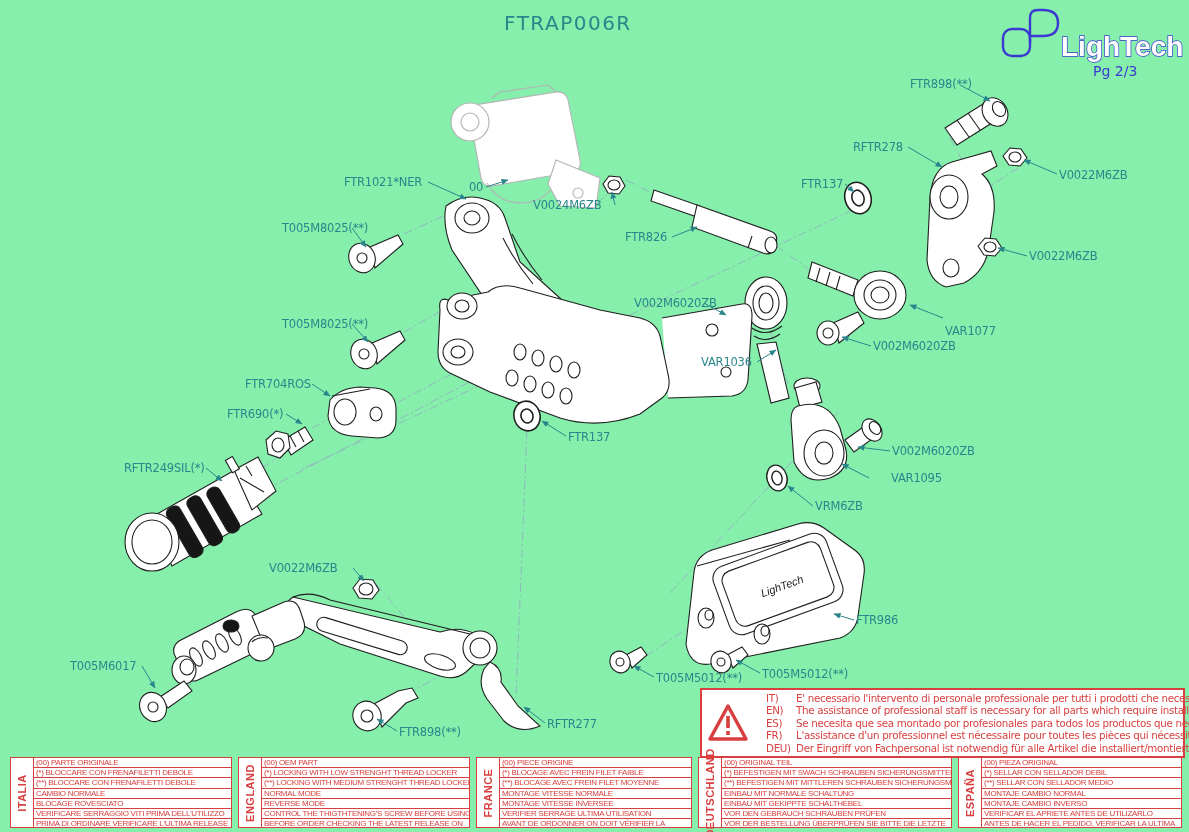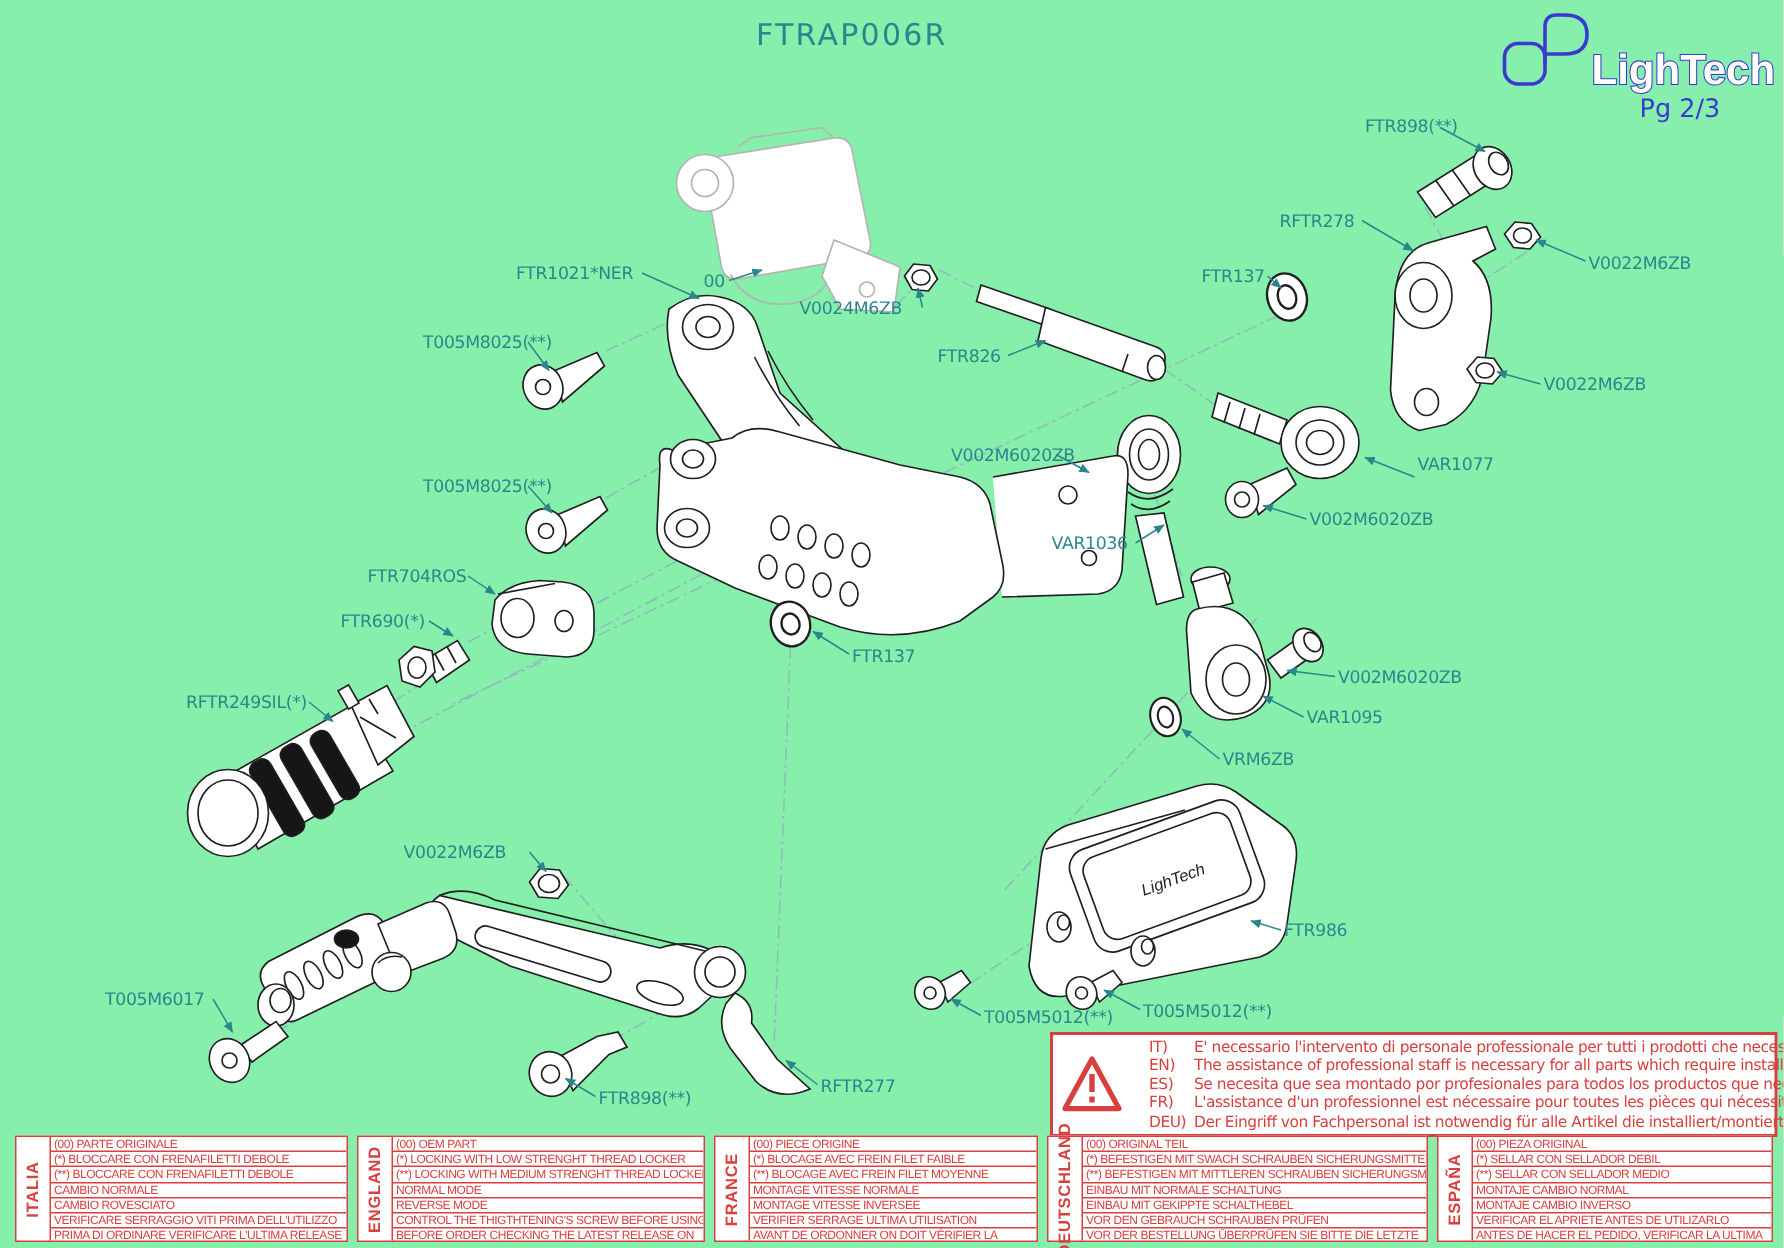--- a/index.html
+++ b/index.html
@@ -2,21 +2,21 @@
 <html><head>
 <meta charset="utf-8">
 <style>
   html,body{margin:0;padding:0;background:#e8e8e8;}
   #page{position:relative;width:1189px;height:832px;background:#86efac;overflow:hidden;
         font-family:"Liberation Sans",sans-serif;}
   .callout{position:absolute;color:#2b868b;font-size:11.5px;white-space:nowrap;
            font-family:"DejaVu Sans",sans-serif;letter-spacing:-0.2px;}
   #title{position:absolute;left:504px;top:11px;color:#2b868b;font-size:20px;
          letter-spacing:1.5px;font-family:"DejaVu Sans",sans-serif;}
-  #pgnum{position:absolute;left:1093px;top:63px;color:#3a3ad0;font-size:17px;
+  #pgnum{position:absolute;left:1093px;top:63px;color:#3a3ad0;font-size:14px;
          font-family:"DejaVu Sans",sans-serif;text-align:right;}
   #logo{position:absolute;left:995px;top:5px;}
   #diagram{position:absolute;left:0;top:0;}
   
   #warnbox{position:absolute;left:700px;top:688px;width:481px;height:66px;
            border:2px solid #d84040;display:flex;align-items:center;background:#fff;}
   #warnbox .tri{flex:0 0 52px;display:flex;justify-content:center;}
   #warnlines{flex:1;color:#d84040;font-size:10.3px;line-height:12.4px;
              font-family:"DejaVu Sans",sans-serif;letter-spacing:-0.3px;white-space:nowrap;}
   .wline .pfx{display:inline-block;width:30px;margin-left:12px;}
@@ -343,28 +343,28 @@
   <div class="callout" style="left:1059px;top:168px">V0022M6ZB</div>
   <div class="callout" style="left:801px;top:177px">FTR137</div>
   <div class="callout" style="left:1029px;top:249px">V0022M6ZB</div>
   <div class="callout" style="left:344px;top:175px">FTR1021*NER</div>
   <div class="callout" style="left:469px;top:180px">00</div>
   <div class="callout" style="left:533px;top:198px">V0024M6ZB</div>
   <div class="callout" style="left:625px;top:230px">FTR826</div>
   <div class="callout" style="left:282px;top:221px">T005M8025(**)</div>
   <div class="callout" style="left:282px;top:317px">T005M8025(**)</div>
   <div class="callout" style="left:634px;top:296px">V002M6020ZB</div>
-  <div class="callout" style="left:945px;top:302px">VAR1077</div>
+  <div class="callout" style="left:945px;top:324px">VAR1077</div>
   <div class="callout" style="left:873px;top:339px">V002M6020ZB</div>
   <div class="callout" style="left:701px;top:355px">VAR1036</div>
   <div class="callout" style="left:245px;top:377px">FTR704ROS</div>
   <div class="callout" style="left:227px;top:407px">FTR690(*)</div>
   <div class="callout" style="left:568px;top:430px">FTR137</div>
   <div class="callout" style="left:892px;top:444px">V002M6020ZB</div>
-  <div class="callout" style="left:871px;top:471px">VAR1095</div>
+  <div class="callout" style="left:891px;top:471px">VAR1095</div>
   <div class="callout" style="left:124px;top:461px">RFTR249SIL(*)</div>
   <div class="callout" style="left:815px;top:499px">VRM6ZB</div>
   <div class="callout" style="left:269px;top:561px">V0022M6ZB</div>
   <div class="callout" style="left:856px;top:613px">FTR986</div>
   <div class="callout" style="left:70px;top:659px">T005M6017</div>
   <div class="callout" style="left:656px;top:671px">T005M5012(**)</div>
   <div class="callout" style="left:762px;top:667px">T005M5012(**)</div>
   <div class="callout" style="left:399px;top:725px">FTR898(**)</div>
   <div class="callout" style="left:547px;top:717px">RFTR277</div>
 
@@ -389,21 +389,21 @@
 
     <section class="lt-group" style="width:224px">
       <div class="lt-lang">
           <span>ITALIA</span>
         </div>
       <div class="lt-rows">
         <div class="lt-row">(00) PARTE ORIGINALE</div>
         <div class="lt-row">(*)   BLOCCARE CON FRENAFILETTI DEBOLE</div>
         <div class="lt-row">(**)  BLOCCARE CON FRENAFILETTI DEBOLE</div>
         <div class="lt-row">CAMBIO NORMALE</div>
-        <div class="lt-row">CAMBIO ROVESCIATO</div>
+        <div class="lt-row">BLOCAGE ROVESCIATO</div>
         <div class="lt-row">VERIFICARE SERRAGGIO VITI PRIMA DELL'UTILIZZO</div>
         <div class="lt-row last">PRIMA DI ORDINARE VERIFICARE L'ULTIMA RELEASE SUL SITO</div>
       </div>
     </section>
 
     <section class="lt-group" style="width:232px">
       <div class="lt-lang">
           <span>ENGLAND</span>
         </div>
       <div class="lt-rows">

